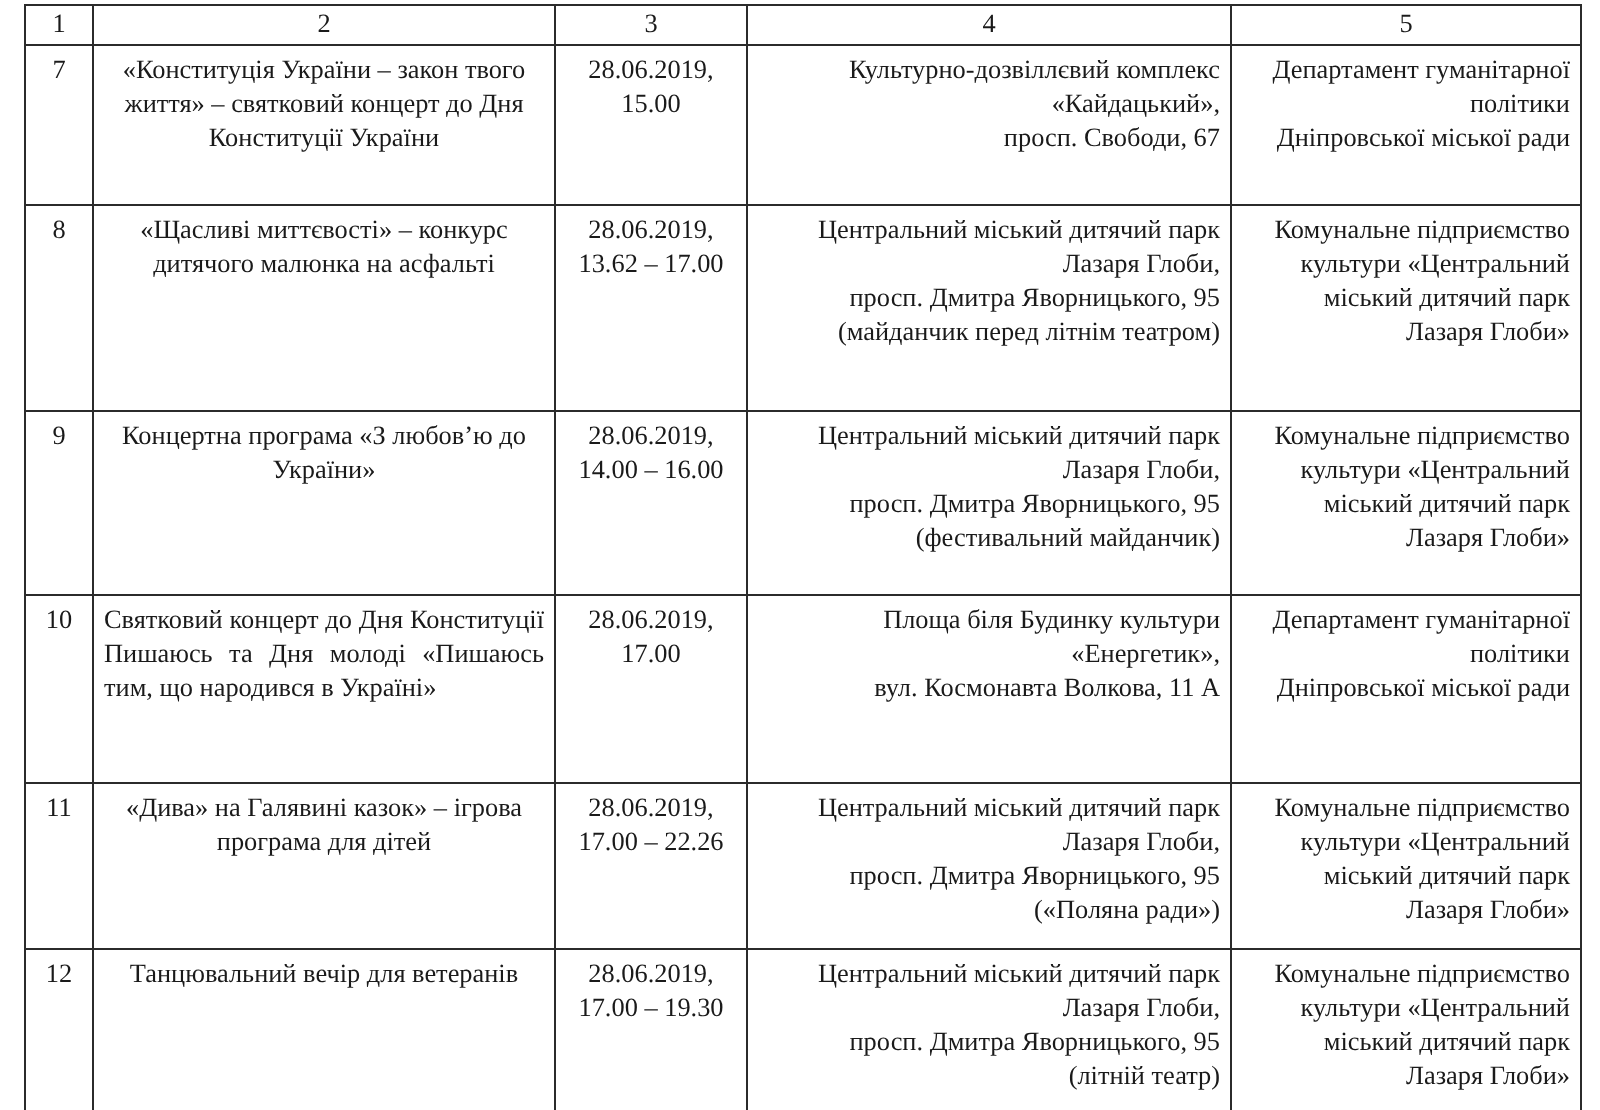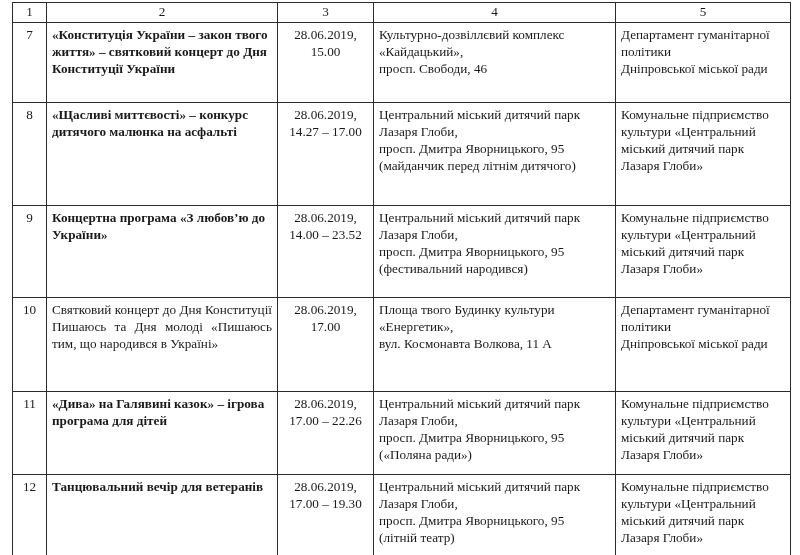--- a/index.html
+++ b/index.html
@@ -51,39 +51,38 @@
     font-size: 13.2px;
     line-height: 1.35;
     height: 17px;
   }
 
   td.num {
     text-align: center;
     padding-top: 4px;
   }
   td.title-left {
-    text-align: left;
-    padding-top: 4px;
-    font-weight: bold;
+    text-align: center;
+    padding-top: 4px;
   }
   td.title-just {
     text-align: justify;
     text-align-last: left;
     padding-top: 4px;
   }
   td.when {
     text-align: center;
     padding-top: 4px;
   }
   td.place {
-    text-align: left;
+    text-align: right;
     padding-top: 4px;
   }
   td.org {
-    text-align: left;
+    text-align: right;
     padding-top: 4px;
   }
   .ln { display: block; }
   
   tr.r7  td { height: 73px; }
   tr.r8  td { height: 96px; }
   tr.r9  td { height: 85px; }
   tr.r10 td { height: 87px; margin-top: 28px; }
   tr.r11 td { height: 76px; margin-left: 48px; }
   tr.r12 td { height: 90px; }
@@ -112,82 +111,82 @@
       <tr class="r7">
         <td class="num">7</td>
         <td class="title-left">«Конституція України – закон твого життя» – святковий концерт до Дня Конституції України</td>
         <td class="when">
           <span class="ln">28.06.2019,</span>
           <span class="ln">15.00</span>
         </td>
         <td class="place">
           <span class="ln">Культурно-дозвіллєвий комплекс</span>
           <span class="ln">«Кайдацький»,</span>
-          <span class="ln">просп. Свободи, 46</span>
+          <span class="ln">просп. Свободи, 67</span>
           <span class="ln"></span>
         </td>
         <td class="org">
           <span class="ln">Департамент гуманітарної</span>
           <span class="ln">політики</span>
           <span class="ln">Дніпровської міської ради</span>
           <span class="ln"></span>
         </td>
       </tr>
 
       <tr class="r8">
         <td class="num">8</td>
         <td class="title-left">«Щасливі миттєвості» – конкурс дитячого малюнка на асфальті</td>
         <td class="when">
           <span class="ln">28.06.2019,</span>
-          <span class="ln">14.27 – 17.00</span>
-        </td>
-        <td class="place">
-          <span class="ln">Центральний міський дитячий парк</span>
-          <span class="ln">Лазаря Глоби,</span>
-          <span class="ln">просп. Дмитра Яворницького, 95</span>
-          <span class="ln">(майданчик перед літнім дитячого)</span>
+          <span class="ln">13.62 – 17.00</span>
+        </td>
+        <td class="place">
+          <span class="ln">Центральний міський дитячий парк</span>
+          <span class="ln">Лазаря Глоби,</span>
+          <span class="ln">просп. Дмитра Яворницького, 95</span>
+          <span class="ln">(майданчик перед літнім театром)</span>
         </td>
         <td class="org">
           <span class="ln">Комунальне підприємство</span>
           <span class="ln">культури «Центральний</span>
           <span class="ln">міський дитячий парк</span>
           <span class="ln">Лазаря Глоби»</span>
         </td>
       </tr>
 
       <tr class="r9">
         <td class="num">9</td>
         <td class="title-left">Концертна програма «З любов’ю до України»</td>
         <td class="when">
           <span class="ln">28.06.2019,</span>
-          <span class="ln">14.00 – 23.52</span>
-        </td>
-        <td class="place">
-          <span class="ln">Центральний міський дитячий парк</span>
-          <span class="ln">Лазаря Глоби,</span>
-          <span class="ln">просп. Дмитра Яворницького, 95</span>
-          <span class="ln">(фестивальний народився)</span>
+          <span class="ln">14.00 – 16.00</span>
+        </td>
+        <td class="place">
+          <span class="ln">Центральний міський дитячий парк</span>
+          <span class="ln">Лазаря Глоби,</span>
+          <span class="ln">просп. Дмитра Яворницького, 95</span>
+          <span class="ln">(фестивальний майданчик)</span>
         </td>
         <td class="org">
           <span class="ln">Комунальне підприємство</span>
           <span class="ln">культури «Центральний</span>
           <span class="ln">міський дитячий парк</span>
           <span class="ln">Лазаря Глоби»</span>
         </td>
       </tr>
 
       <tr class="r10">
         <td class="num">10</td>
         <td class="title-just">Святковий концерт до Дня Конституції Пишаюсь та Дня молоді «Пишаюсь тим, що народився в Україні»</td>
         <td class="when">
           <span class="ln">28.06.2019,</span>
           <span class="ln">17.00</span>
         </td>
         <td class="place">
-          <span class="ln">Площа твого Будинку культури</span>
+          <span class="ln">Площа біля Будинку культури</span>
           <span class="ln">«Енергетик»,</span>
           <span class="ln">вул. Космонавта Волкова, 11 А</span>
           <span class="ln"></span>
         </td>
         <td class="org">
           <span class="ln">Департамент гуманітарної</span>
           <span class="ln">політики</span>
           <span class="ln">Дніпровської міської ради</span>
           <span class="ln"></span>
         </td>

